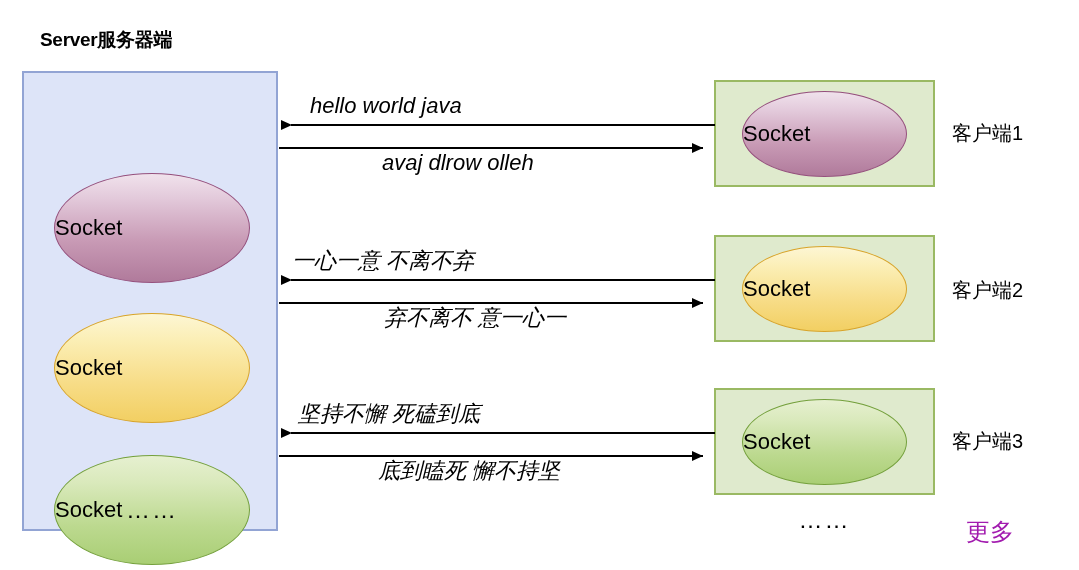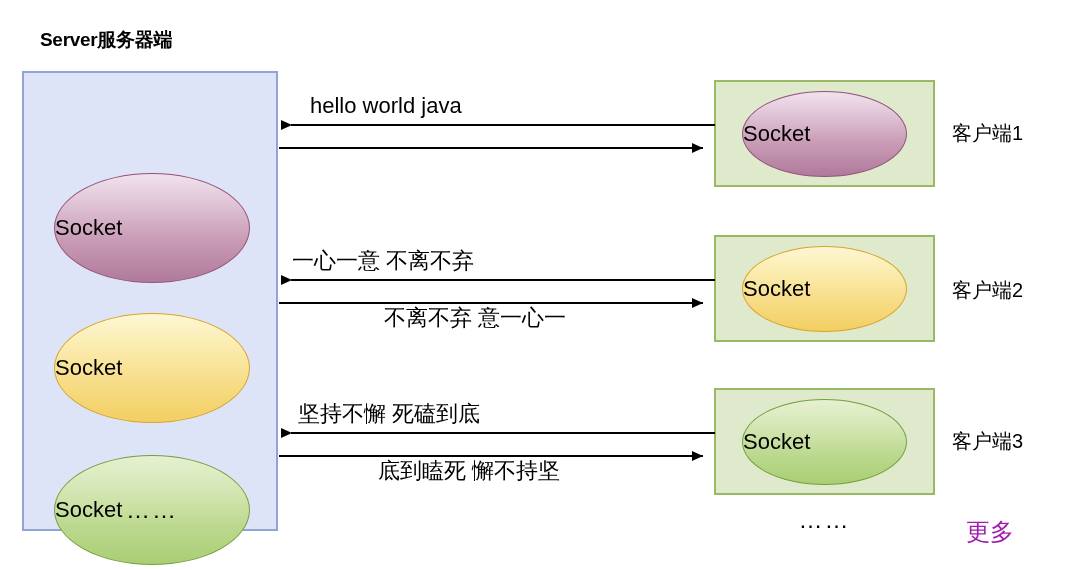--- a/index.html
+++ b/index.html
@@ -136,20 +136,21 @@
     color: #a21caf;
     white-space: nowrap;
   }
 
   
   .flow {
     position: absolute;
     left: 278px;
     width: 490px;
     height: 96px;
+    font-style: italic;
   }
   #flow-1 { top: 92px; }
   #flow-2 { top: 247px; }
   #flow-3 { top: 400px; text-align: right; }
 
   .flow svg { position: absolute; left: 0; top: 0; }
 
   .msg {
     position: absolute;
     font-size: 22px;
@@ -213,37 +214,38 @@
           <path d="M11,0 L0,5 L11,10 Z" fill="#000"></path>
         </marker>
         <marker id="ah-right-1" markerWidth="12" markerHeight="12" refX="11" refY="5" orient="auto" markerUnits="userSpaceOnUse">
           <path d="M0,0 L11,5 L0,10 Z" fill="#000"></path>
         </marker>
       </defs>
       <line x1="437" y1="33" x2="13" y2="33" stroke="#000" stroke-width="2" marker-end="url(#ah-left-1)"></line>
       <line x1="1" y1="56" x2="425" y2="56" stroke="#000" stroke-width="2" marker-end="url(#ah-right-1)"></line>
     </svg>
     <div class="msg msg-up lat">hello    world    java</div>
+    <div class="msg msg-down lat">avaj   dlrow      olleh</div>
   </div>
 
   <div class="flow" id="flow-2">
     <svg width="438" height="96" viewBox="0 0 438 96">
       <defs>
         <marker id="ah-left-2" markerWidth="12" markerHeight="12" refX="1" refY="5" orient="auto" markerUnits="userSpaceOnUse">
           <path d="M11,0 L0,5 L11,10 Z" fill="#000"></path>
         </marker>
         <marker id="ah-right-2" markerWidth="12" markerHeight="12" refX="11" refY="5" orient="auto" markerUnits="userSpaceOnUse">
           <path d="M0,0 L11,5 L0,10 Z" fill="#000"></path>
         </marker>
       </defs>
       <line x1="437" y1="33" x2="13" y2="33" stroke="#000" stroke-width="2" marker-end="url(#ah-left-2)"></line>
       <line x1="1" y1="56" x2="425" y2="56" stroke="#000" stroke-width="2" marker-end="url(#ah-right-2)"></line>
     </svg>
     <div class="msg msg-up" style="left:14px;">一心一意      不离不弃</div>
-    <div class="msg msg-down" style="left:106px;">不离不弃      意一心一</div>
+    <div class="msg msg-down" style="left:106px;">弃不离不      意一心一</div>
   </div>
 
   <div class="flow" id="flow-3">
     <svg width="438" height="96" viewBox="0 0 438 96">
       <defs>
         <marker id="ah-left-3" markerWidth="12" markerHeight="12" refX="1" refY="5" orient="auto" markerUnits="userSpaceOnUse">
           <path d="M11,0 L0,5 L11,10 Z" fill="#000"></path>
         </marker>
         <marker id="ah-right-3" markerWidth="12" markerHeight="12" refX="11" refY="5" orient="auto" markerUnits="userSpaceOnUse">
           <path d="M0,0 L11,5 L0,10 Z" fill="#000"></path>

